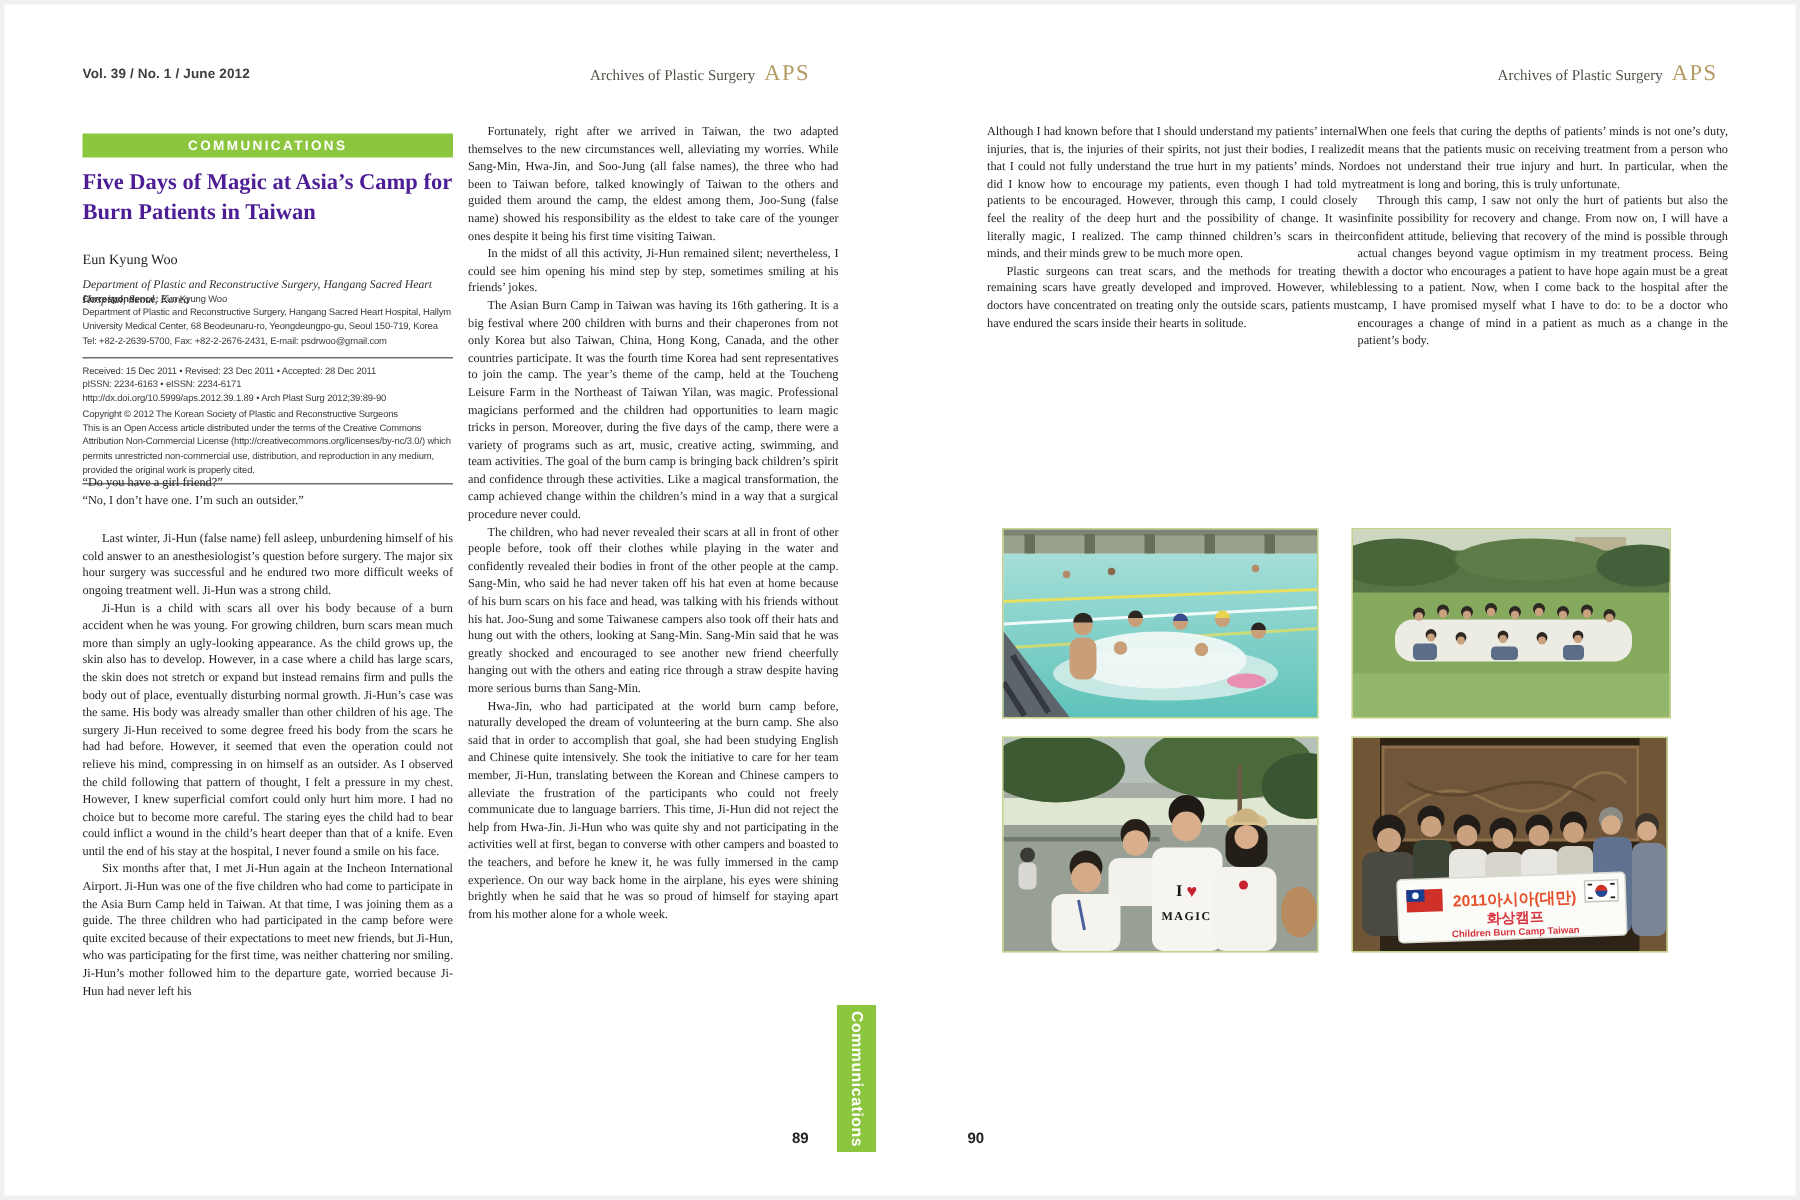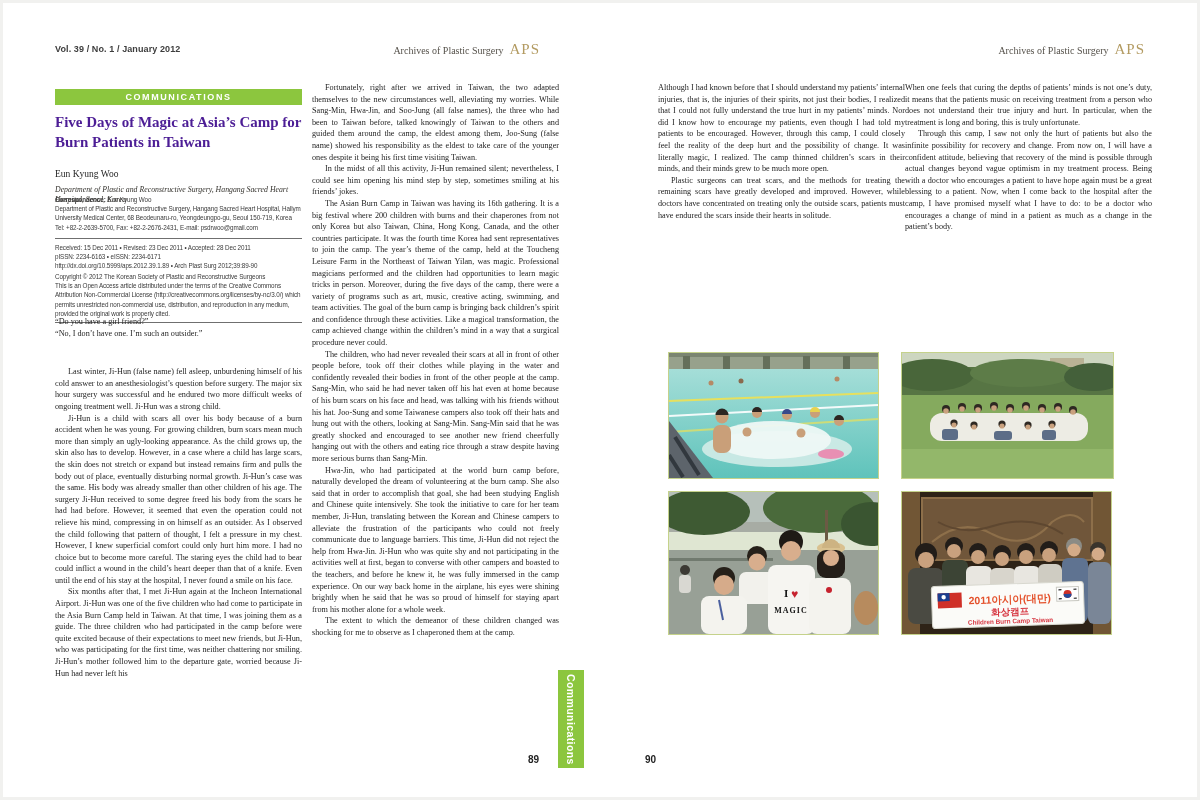--- a/index.html
+++ b/index.html
@@ -22,21 +22,21 @@
   .corr{position:absolute;left:55px;top:195px;width:247px;}
   .metab{position:absolute;left:55px;top:243px;width:247px;}
   .copyb{position:absolute;left:55px;top:272px;width:247px;}
   .rule{position:absolute;left:55px;width:247px;height:0;border-top:1px solid #6f6f6f;}
   .b{font-weight:bold;}
 
   .col{position:absolute;width:247px;font:8.2px/11.6px "Liberation Serif",serif;color:#242424;
        text-align:justify;hyphens:auto;-webkit-hyphens:auto;}
   .col p{margin:0;text-indent:13px;}
   .col p.ni{text-indent:0;}
-  .col p.gap{margin-top:27px;}
+  .col p.gap{margin-top:14px;}
   #col1{left:55px;top:316px;} #col2{left:312px;top:82px;}
   #col3{left:658px;top:82px;} #col4{left:905px;top:82px;}
 
   .photo{position:absolute;border:1px solid #c5d28b;background:#dfe6d2;}
   #ph1{left:668px;top:352px;width:211px;height:127px;}
   #ph2{left:901px;top:352px;width:213px;height:127px;}
   #ph3{left:668px;top:491px;width:211px;height:144px;}
   #ph4{left:901px;top:491px;width:211px;height:144px;}
   .photo svg{display:block;width:100%;height:100%;}
 
@@ -45,21 +45,21 @@
 
   .tab{position:absolute;left:558px;top:670px;width:26px;height:98px;background:#8cc63e;color:#fff;
        writing-mode:vertical-rl;text-align:center;font:bold 10.5px "Liberation Sans",sans-serif;
        letter-spacing:.4px;display:flex;align-items:center;justify-content:center;}
 </style>
 </head>
 <body>
 
 <div class="edge"></div>
 
-<div class="hdr-vol">Vol. 39 / No. 1 / January 2012</div>
+<div class="hdr-vol">Vol. 39 / No. 1 / June 2012</div>
 <div class="hdr-journal hj-left">
   <span class="jname">Archives of Plastic Surgery</span><span class="jlogo">APS</span>
 </div>
 <div class="hdr-journal hj-right">
   <span class="jname">Archives of Plastic Surgery</span><span class="jlogo">APS</span>
 </div>
 
 <div class="banner">COMMUNICATIONS</div>
 <div class="title">Five Days of Magic at Asia’s Camp for Burn Patients in Taiwan</div>
 <div class="author">Eun Kyung Woo</div>
@@ -88,21 +88,20 @@
   <p class="gap">Last winter, Ji-Hun (false name) fell asleep, unburdening himself of his cold answer to an anesthesiologist’s question before surgery. The major six hour surgery was successful and he endured two more difficult weeks of ongoing treatment well. Ji-Hun was a strong child.</p>
   <p>Ji-Hun is a child with scars all over his body because of a burn accident when he was young. For growing children, burn scars mean much more than simply an ugly-looking appearance. As the child grows up, the skin also has to develop. However, in a case where a child has large scars, the skin does not stretch or expand but instead remains firm and pulls the body out of place, eventually disturbing normal growth. Ji-Hun’s case was the same. His body was already smaller than other children of his age. The surgery Ji-Hun received to some degree freed his body from the scars he had had before. However, it seemed that even the operation could not relieve his mind, compressing in on himself as an outsider. As I observed the child following that pattern of thought, I felt a pressure in my chest. However, I knew superficial comfort could only hurt him more. I had no choice but to become more careful. The staring eyes the child had to bear could inflict a wound in the child’s heart deeper than that of a knife. Even until the end of his stay at the hospital, I never found a smile on his face.</p>
   <p>Six months after that, I met Ji-Hun again at the Incheon International Airport. Ji-Hun was one of the five children who had come to participate in the Asia Burn Camp held in Taiwan. At that time, I was joining them as a guide. The three children who had participated in the camp before were quite excited because of their expectations to meet new friends, but Ji-Hun, who was participating for the first time, was neither chattering nor smiling. Ji-Hun’s mother followed him to the departure gate, worried because Ji-Hun had never left his</p>
 </div>
 <div class="col" id="col2">
   <p>Fortunately, right after we arrived in Taiwan, the two adapted themselves to the new circumstances well, alleviating my worries. While Sang-Min, Hwa-Jin, and Soo-Jung (all false names), the three who had been to Taiwan before, talked knowingly of Taiwan to the others and guided them around the camp, the eldest among them, Joo-Sung (false name) showed his responsibility as the eldest to take care of the younger ones despite it being his first time visiting Taiwan.</p>
   <p>In the midst of all this activity, Ji-Hun remained silent; nevertheless, I could see him opening his mind step by step, sometimes smiling at his friends’ jokes.</p>
   <p>The Asian Burn Camp in Taiwan was having its 16th gathering. It is a big festival where 200 children with burns and their chaperones from not only Korea but also Taiwan, China, Hong Kong, Canada, and the other countries participate. It was the fourth time Korea had sent representatives to join the camp. The year’s theme of the camp, held at the Toucheng Leisure Farm in the Northeast of Taiwan Yilan, was magic. Professional magicians performed and the children had opportunities to learn magic tricks in person. Moreover, during the five days of the camp, there were a variety of programs such as art, music, creative acting, swimming, and team activities. The goal of the burn camp is bringing back children’s spirit and confidence through these activities. Like a magical transformation, the camp achieved change within the children’s mind in a way that a surgical procedure never could.</p>
   <p>The children, who had never revealed their scars at all in front of other people before, took off their clothes while playing in the water and confidently revealed their bodies in front of the other people at the camp. Sang-Min, who said he had never taken off his hat even at home because of his burn scars on his face and head, was talking with his friends without his hat. Joo-Sung and some Taiwanese campers also took off their hats and hung out with the others, looking at Sang-Min. Sang-Min said that he was greatly shocked and encouraged to see another new friend cheerfully hanging out with the others and eating rice through a straw despite having more serious burns than Sang-Min.</p>
   <p>Hwa-Jin, who had participated at the world burn camp before, naturally developed the dream of volunteering at the burn camp. She also said that in order to accomplish that goal, she had been studying English and Chinese quite intensively. She took the initiative to care for her team member, Ji-Hun, translating between the Korean and Chinese campers to alleviate the frustration of the participants who could not freely communicate due to language barriers. This time, Ji-Hun did not reject the help from Hwa-Jin. Ji-Hun who was quite shy and not participating in the activities well at first, began to converse with other campers and boasted to the teachers, and before he knew it, he was fully immersed in the camp experience. On our way back home in the airplane, his eyes were shining brightly when he said that he was so proud of himself for staying apart from his mother alone for a whole week.</p>
-  <p>The extent to which the demeanor of these children changed was shocking for me to observe as I chaperoned them at the camp.</p>
 </div>
 <div class="col" id="col3">
   <p class="ni">Although I had known before that I should understand my patients’ internal injuries, that is, the injuries of their spirits, not just their bodies, I realized that I could not fully understand the true hurt in my patients’ minds. Nor did I know how to encourage my patients, even though I had told my patients to be encouraged. However, through this camp, I could closely feel the reality of the deep hurt and the possibility of change. It was literally magic, I realized. The camp thinned children’s scars in their minds, and their minds grew to be much more open.</p>
   <p>Plastic surgeons can treat scars, and the methods for treating the remaining scars have greatly developed and improved. However, while doctors have concentrated on treating only the outside scars, patients must have endured the scars inside their hearts in solitude.</p>
 </div>
 <div class="col" id="col4">
   <p class="ni">When one feels that curing the depths of patients’ minds is not one’s duty, it means that the patients music on receiving treatment from a person who does not understand their true injury and hurt. In particular, when the treatment is long and boring, this is truly unfortunate.</p>
   <p>Through this camp, I saw not only the hurt of patients but also the infinite possibility for recovery and change. From now on, I will have a confident attitude, believing that recovery of the mind is possible through actual changes beyond vague optimism in my treatment process. Being with a doctor who encourages a patient to have hope again must be a great blessing to a patient. Now, when I come back to the hospital after the camp, I have promised myself what I have to do: to be a doctor who encourages a change of mind in a patient as much as a change in the patient’s body.</p>
 </div>
 

